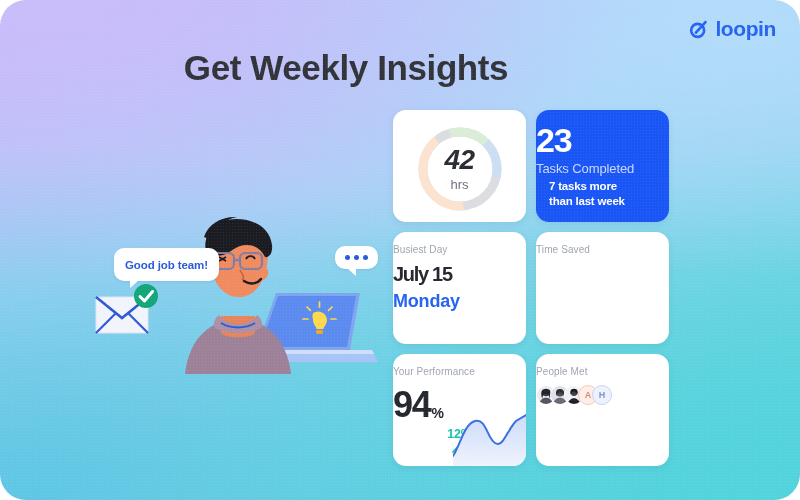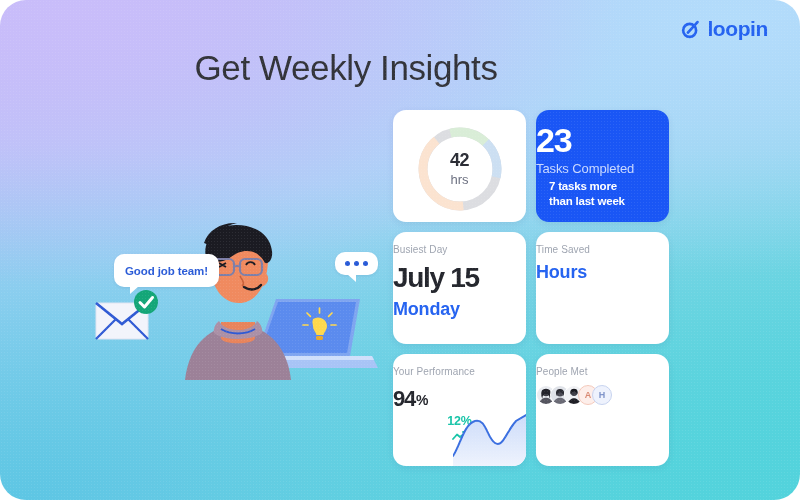--- a/index.html
+++ b/index.html
@@ -20,32 +20,32 @@
       radial-gradient(130% 115% at 4% 100%, #5ec6e4 0%, rgba(94,198,228,0) 62%),
       linear-gradient(160deg, #c3b8f7 0%, #a9d3f6 38%, #77d5e4 72%, #4fd2db 100%);
   }
   #stage::after{
     content:"";position:absolute;inset:0;pointer-events:none;
     background-image:radial-gradient(rgba(255,255,255,.16) 1px, transparent 1px);
     background-size:3px 3px;opacity:.5;
   }
 
   
-  .logo{ position:absolute; top:17px; right:32px; display:flex; align-items:center; gap:6px; }
+  .logo{ position:absolute; top:17px; right:24px; display:flex; align-items:center; gap:6px; }
   .logo-mark{ width:21px;height:21px; }
   .logo-text{ font-size:21px; font-weight:700; color:#2563f0; letter-spacing:-.4px; }
 
   
   .headline{
     position:absolute; top:48px; left:0; width:692px; text-align:center;
-    font-size:35px; font-weight:400; color:#33343a; letter-spacing:-.4px;
-  }
-
-  
-  .illo{ position:absolute; left:88px; top:215px; width:290px; height:165px; }
+    font-size:35px; font-weight:700; color:#33343a; letter-spacing:-.4px;
+  }
+
+  
+  .illo{ position:absolute; left:88px; top:209px; width:290px; height:165px; }
 
   .bubble{
     position:absolute; background:#fff; border-radius:10px;
     box-shadow:0 1px 3px rgba(40,60,120,.10);
   }
   .bubble.msg{ left:26px; top:39px; padding:7px 11px 8px; }
   .bubble.msg span{ font-size:11.5px; font-weight:700; color:#2a5bd7; white-space:nowrap; letter-spacing:-.1px; }
   .bubble.msg::after{
     content:""; position:absolute; left:16px; bottom:-7px; width:0;height:0;
     border-left:9px solid #fff; border-bottom:8px solid transparent;
@@ -69,35 +69,35 @@
     box-shadow:0 2px 7px rgba(30,60,110,.09);
     padding:12px 0;
   }
   .card.blue{ background:#1a56f5; }
   .card-label{ font-size:10px; color:#9ea4b0; font-weight:400; letter-spacing:.1px; }
 
   
   .donut-card{ display:flex; flex-direction:column; align-items:center; justify-content:flex-start; padding:10px 8px 8px; }
   .donut-wrap{ position:relative; width:92px; height:92px; margin-top:3px; }
   .donut-center{ position:absolute; inset:0; display:flex; flex-direction:column; align-items:center; justify-content:center; }
-  .donut-num{ font-size:18px; font-weight:700; color:#2b2d35; line-height:1; letter-spacing:-.5px; }
+  .donut-num{ font-size:28px; font-weight:700; color:#2b2d35; line-height:1; letter-spacing:-.5px;font-style:italic; }
   .donut-unit{ font-size:13px; color:#6c7080; margin-top:3px; }
 
   
   .blue .big{ font-size:34px; font-weight:700; color:#fff; line-height:.95; letter-spacing:-1.2px; margin-top:2px; }
   .blue .sub{ font-size:13px; color:#c9d8ff; margin-top:5px; letter-spacing:-.1px; }
   .blue .note{ font-size:11.5px; color:#fff; font-weight:700; line-height:1.3; position:absolute; left:13px; bottom:13px; letter-spacing:-.2px; }
 
   
-  .stat-big{ font-size:28px; font-weight:700; color:#25272e; line-height:1; letter-spacing:-1.3px; margin-top:9px; }
+  .stat-big{ font-size:20px; font-weight:700; color:#25272e; line-height:1; letter-spacing:-1.3px; margin-top:9px; }
   .stat-sub{ font-size:18px; font-weight:700; color:#2563f0; margin-top:7px; letter-spacing:-.2px; }
 
   
   .perf-row{ display:flex; align-items:flex-end; margin-top:12px; }
-  .perf-num{ font-size:22px; font-weight:700; color:#25272e; line-height:.88; letter-spacing:-1.3px; }
+  .perf-num{ font-size:36px; font-weight:700; color:#25272e; line-height:.88; letter-spacing:-1.3px; }
   .perf-pct{ font-size:14px; font-weight:700; color:#25272e; margin-left:1px; }
   .perf-delta{ display:flex; align-items:center; gap:3px; margin-top:6px;flex-direction:column; }
   .perf-delta span{ font-size:12.5px; font-weight:700; color:#18c4a8; letter-spacing:-.2px; }
   .spark{ position:absolute; right:0; bottom:0; width:73px; height:56px; }
 
   
   .people-num{ font-size:30px; font-weight:700; color:#25272e; line-height:1; letter-spacing:-1.3px; margin-top:10px; }
   .avatars{ display:flex; align-items:center; margin-top:8px; }
   .av{
     width:20px;height:20px;border-radius:50%;border:1.6px solid #fff;
@@ -223,21 +223,20 @@
     </div>
 
     <div class="card">
       <div class="card-label">Busiest Day</div>
       <div class="stat-big">July 15</div>
       <div class="stat-sub">Monday</div>
     </div>
 
     <div class="card">
       <div class="card-label">Time Saved</div>
-      <div class="stat-sub">Hours</div>
     </div>
 
     <div class="card">
       <div class="card-label">Your Performance</div>
       <div class="perf-row">
         <span class="perf-num">94</span>
         <span class="perf-pct">%</span>
       </div>
       <div class="perf-delta">
         <span>12%</span>

